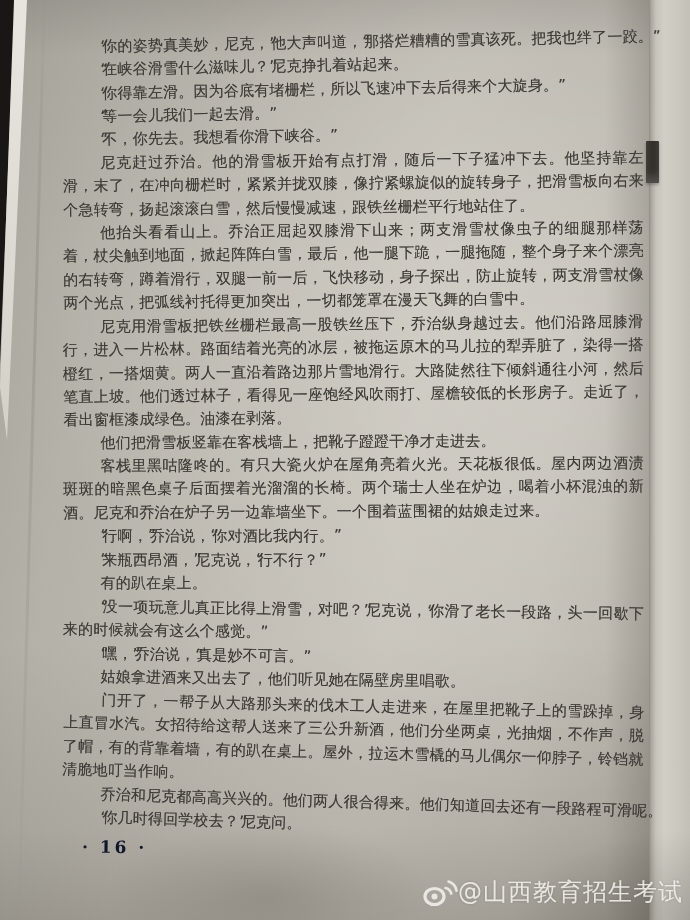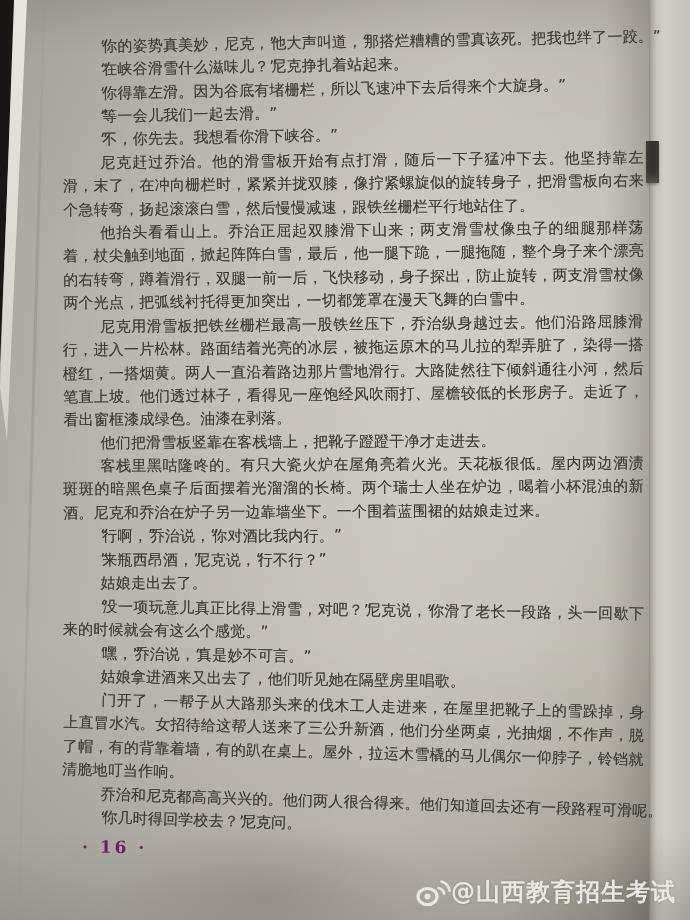--- a/index.html
+++ b/index.html
@@ -79,27 +79,27 @@
   #text-block p:nth-child(11),
   #text-block p:nth-child(12),
   #text-block p:nth-child(13),
   #text-block p:nth-child(15),
   #text-block p:nth-child(16),
   #text-block p:nth-child(18),
   #text-block p:nth-child(19){white-space:nowrap;}
   .page-number{
     position:absolute;left:82px;top:837px;
     font-family:"DejaVu Serif",serif;
-    font-size:17px;font-weight:600;letter-spacing:3px;color:#701a75;
+    font-size:17px;font-weight:600;letter-spacing:3px;color:#0f172a;
     transform:rotate(0.6deg);
   }
   .watermark{
-    position:absolute;right:14px;top:876px;
+    position:absolute;right:7px;top:876px;
     display:flex;align-items:center;
-    color:#edebe7;font-size:24px;font-weight:700;letter-spacing:1px;
+    color:#edebe7;font-size:24px;font-weight:400;letter-spacing:1px;
     text-shadow:0 0 3px rgba(0,0,0,0.18);
     opacity:0.95;
   }
   .watermark svg{display:block;}
 </style>
 </head>
 <body>
 
 <div class="photo">
   <div class="paper"></div>
@@ -118,21 +118,21 @@
       <p><span class="q">“</span>你得靠左滑。因为谷底有堵栅栏，所以飞速冲下去后得来个大旋身。<span class="q">”</span></p>
       <p><span class="q">“</span>等一会儿我们一起去滑。<span class="q">”</span></p>
       <p><span class="q">“</span>不，你先去。我想看你滑下峡谷。<span class="q">”</span></p>
       <p>尼克赶过乔治。他的滑雪板开始有点打滑，随后一下子猛冲下去。他坚持靠左滑，末了，在冲向栅栏时，紧紧并拢双膝，像拧紧螺旋似的旋转身子，把滑雪板向右来个急转弯，扬起滚滚白雪，然后慢慢减速，跟铁丝栅栏平行地站住了。</p>
       <p>他抬头看看山上。乔治正屈起双膝滑下山来；两支滑雪杖像虫子的细腿那样荡着，杖尖触到地面，掀起阵阵白雪，最后，他一腿下跪，一腿拖随，整个身子来个漂亮的右转弯，蹲着滑行，双腿一前一后，飞快移动，身子探出，防止旋转，两支滑雪杖像两个光点，把弧线衬托得更加突出，一切都笼罩在漫天飞舞的白雪中。</p>
       <p>尼克用滑雪板把铁丝栅栏最高一股铁丝压下，乔治纵身越过去。他们沿路屈膝滑行，进入一片松林。路面结着光亮的冰层，被拖运原木的马儿拉的犁弄脏了，染得一搭橙红，一搭烟黄。两人一直沿着路边那片雪地滑行。大路陡然往下倾斜通往小河，然后笔直上坡。他们透过林子，看得见一座饱经风吹雨打、屋檐较低的长形房子。走近了，看出窗框漆成绿色。油漆在剥落。</p>
       <p>他们把滑雪板竖靠在客栈墙上，把靴子蹬蹬干净才走进去。</p>
       <p>客栈里黑咕隆咚的。有只大瓷火炉在屋角亮着火光。天花板很低。屋内两边酒渍斑斑的暗黑色桌子后面摆着光溜溜的长椅。两个瑞士人坐在炉边，喝着小杯混浊的新酒。尼克和乔治在炉子另一边靠墙坐下。一个围着蓝围裙的姑娘走过来。</p>
       <p><span class="q">“</span>行啊，<span class="q">”</span>乔治说，<span class="q">“</span>你对酒比我内行。<span class="q">”</span></p>
       <p><span class="q">“</span>来瓶西昂酒，<span class="q">”</span>尼克说，<span class="q">“</span>行不行？<span class="q">”</span></p>
-      <p>姑娘走出去了。</p>
+      <p>有的趴在桌上。</p>
       <p><span class="q">“</span>没一项玩意儿真正比得上滑雪，对吧？<span class="q">”</span>尼克说，<span class="q">“</span>你滑了老长一段路，头一回歇下来的时候就会有这么个感觉。<span class="q">”</span></p>
       <p><span class="q">“</span>嘿，<span class="q">”</span>乔治说，<span class="q">“</span>真是妙不可言。<span class="q">”</span></p>
       <p>姑娘拿进酒来又出去了，他们听见她在隔壁房里唱歌。</p>
       <p>门开了，一帮子从大路那头来的伐木工人走进来，在屋里把靴子上的雪跺掉，身上直冒水汽。女招待给这帮人送来了三公升新酒，他们分坐两桌，光抽烟，不作声，脱了帽，有的背靠着墙，有的趴在桌上。屋外，拉运木雪橇的马儿偶尔一仰脖子，铃铛就清脆地叮当作响。</p>
       <p>乔治和尼克都高高兴兴的。他们两人很合得来。他们知道回去还有一段路程可滑呢。</p>
       <p><span class="q">“</span>你几时得回学校去？<span class="q">”</span>尼克问。</p>
     </div>
 
   <div class="page-number">· 16 ·</div>
 

